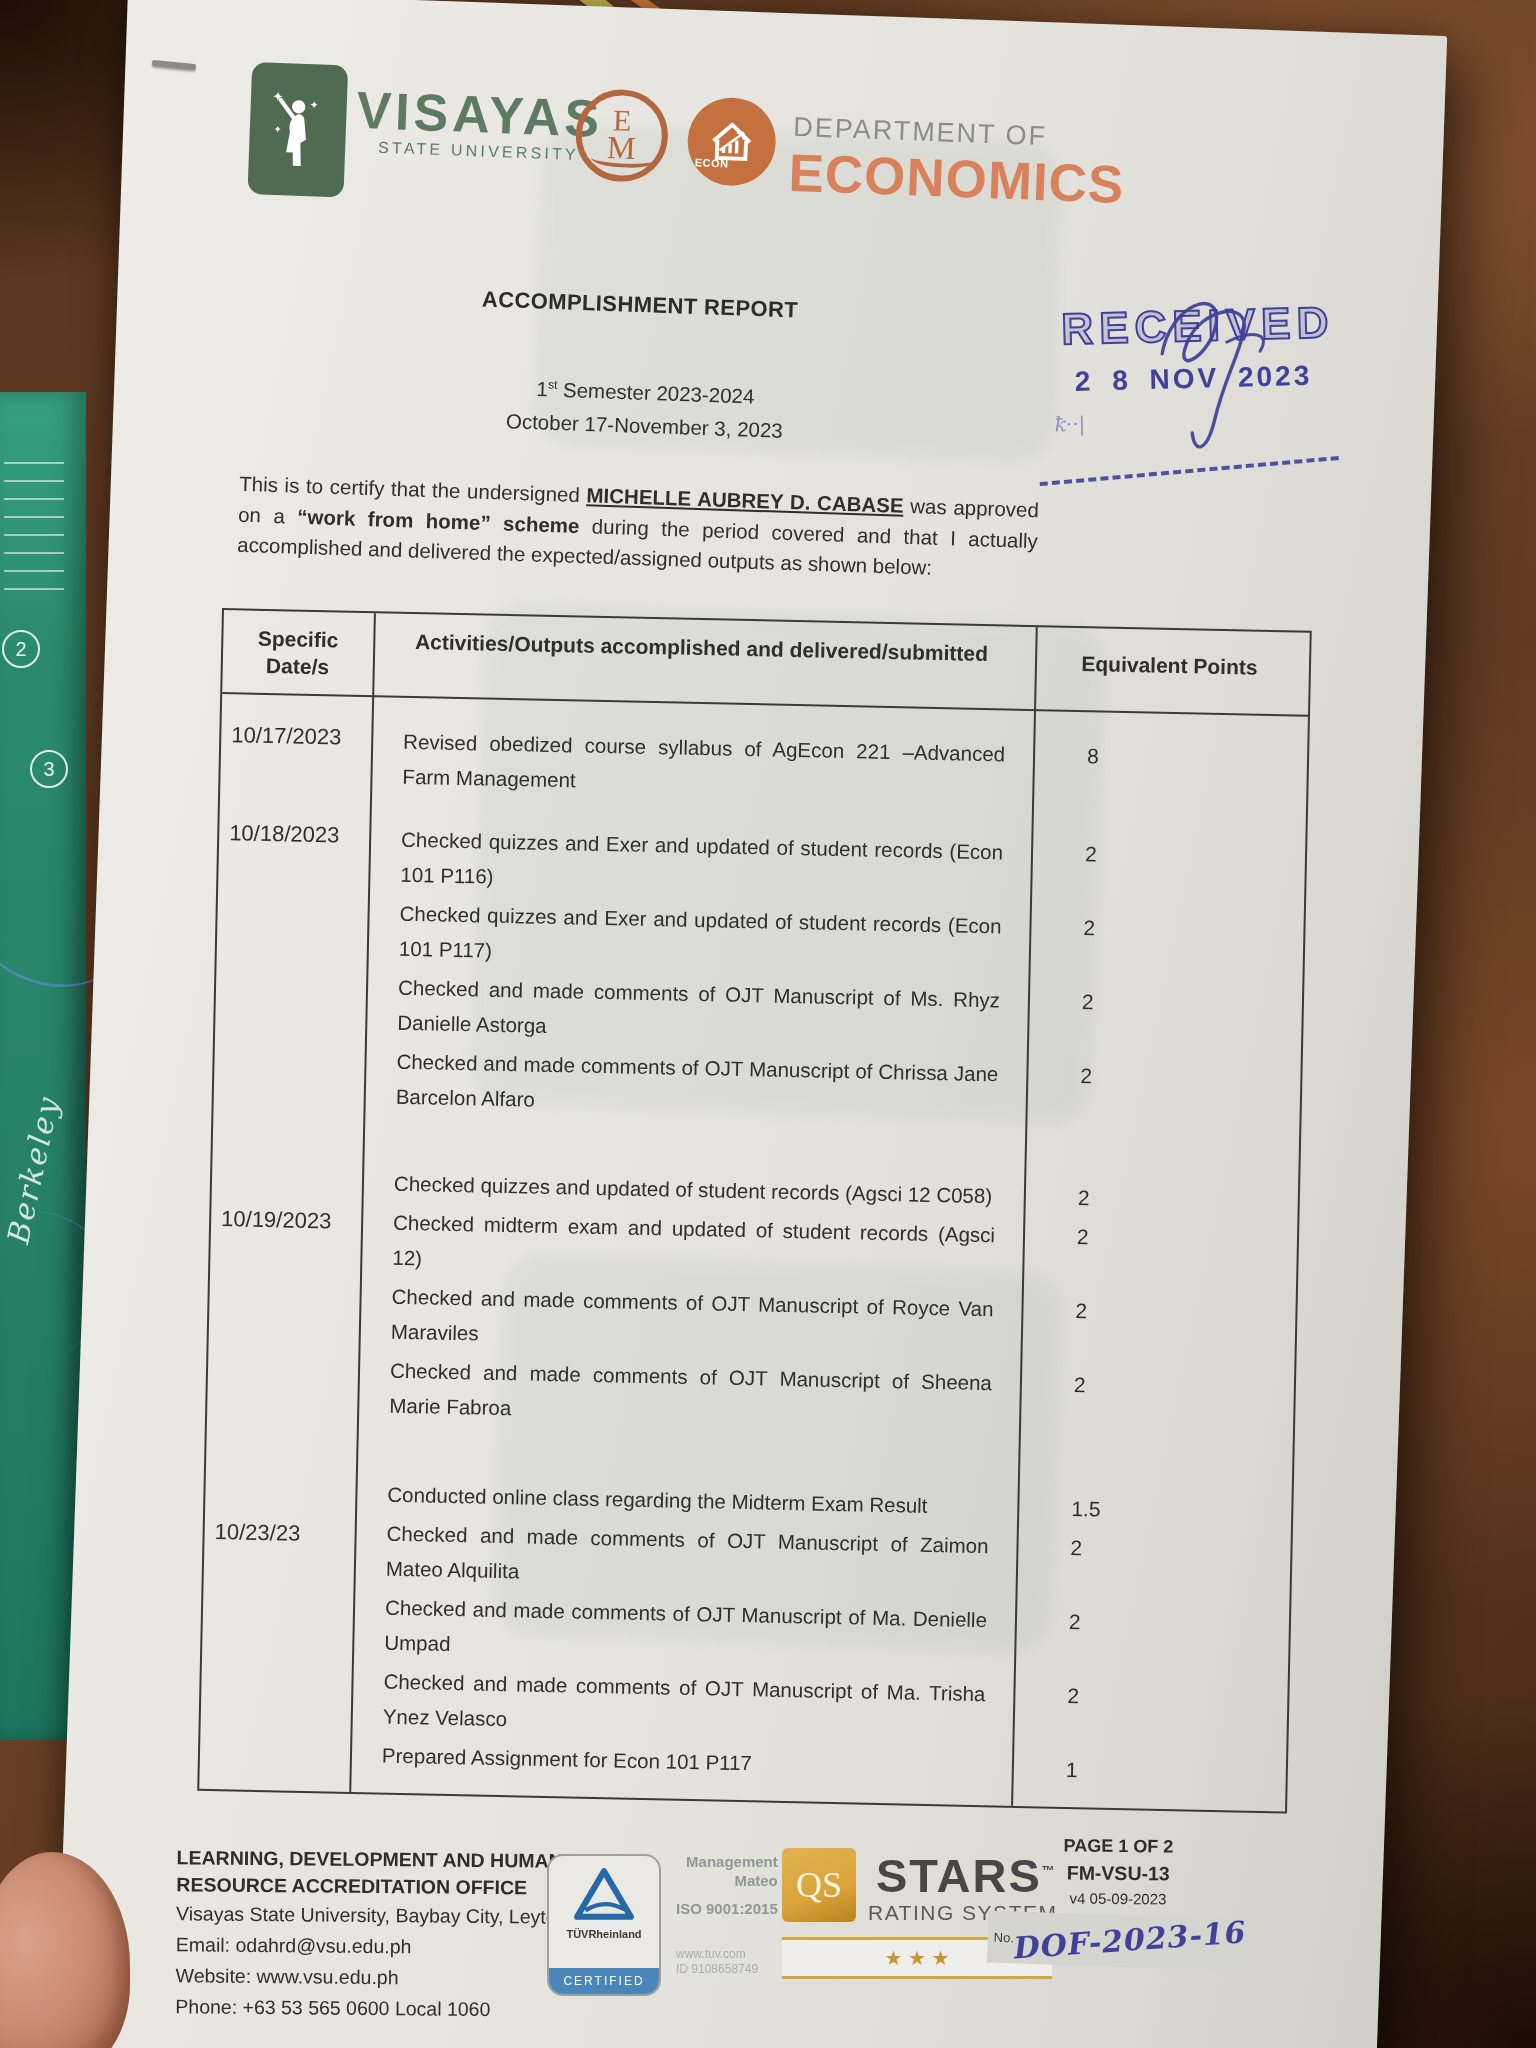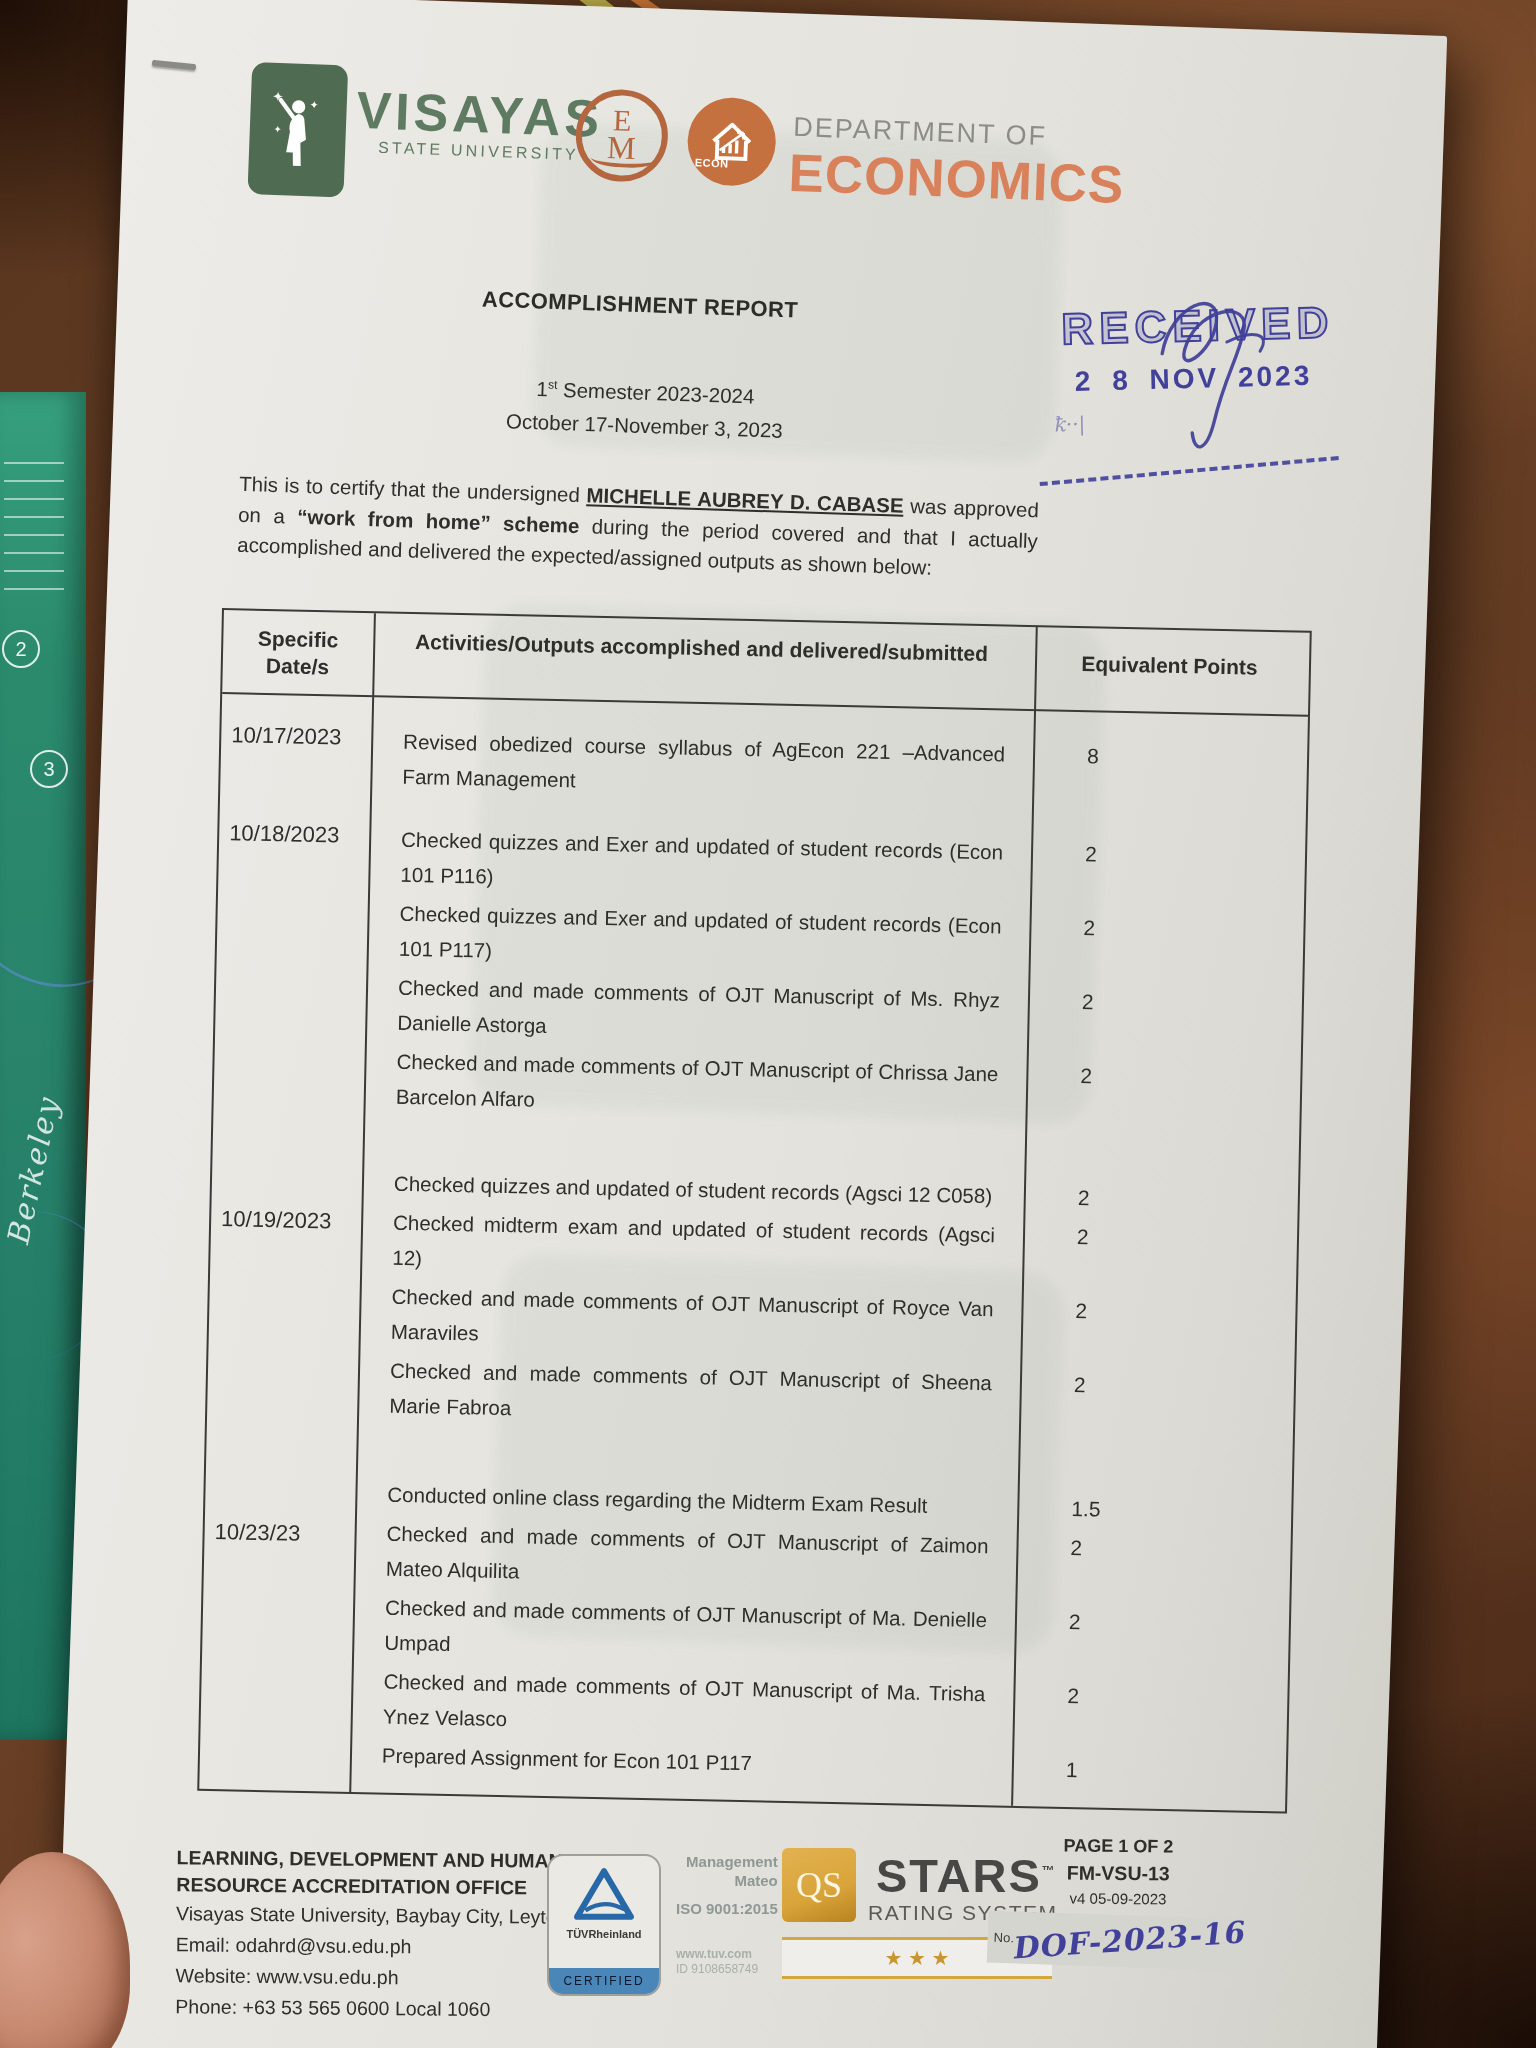--- a/index.html
+++ b/index.html
@@ -130,26 +130,26 @@
   .tpoints{width:278px;padding-left:58px;font-size:21px;line-height:35px;}
 
   
   .office{position:absolute;left:176px;top:1846px;transform:rotate(.5deg);color:#2e2e2a;}
   .office .b{font-weight:700;font-size:19.5px;line-height:27px;}
   .office .r{font-size:19.5px;line-height:31px;}
   .tuv{position:absolute;left:547px;top:1854px;width:114px;height:142px;
     background:#eae9e4;border:2px solid #a0a098;border-radius:16px;text-align:center;overflow:hidden;}
   .tuv .brand{font-size:11px;font-weight:700;color:#3a3a38;margin-top:2px;}
   .tuv .band{position:absolute;left:0;right:0;bottom:0;height:26px;background:#4a86b8;
-    color:#0f172a;font-size:12px;letter-spacing:2px;line-height:26px;}
+    color:#ffffff;font-size:12px;letter-spacing:2px;line-height:26px;}
   .tuvtext{position:absolute;left:676px;top:1852px;color:#8f9894;}
   .tuvtext .l{font-size:15px;font-weight:700;line-height:19px;text-align:right;}
   .tuvtext .iso{font-size:15px;font-weight:700;margin-top:10px;}
   .tuvtext .tiny{font-size:12px;color:#a8b0aa;line-height:15px;}
-  .tuvtext .tgap{margin-top:30px;font-weight:bold;}
+  .tuvtext .tgap{margin-top:30px;}
   .qs{position:absolute;left:782px;top:1848px;}
   .qs-row{display:flex;align-items:flex-start;}
   .qs-box{width:74px;height:74px;border-radius:6px;
     background:linear-gradient(160deg,#e2b250 0%, var(--qs-gold) 60%, #b8821f 100%);
     display:flex;align-items:center;justify-content:center;
     font-family:"Liberation Serif",serif;color:#fdf6e2;font-size:36px;}
   .qs-text{margin-left:12px;}
   .qs-stars{font-size:47px;font-weight:700;letter-spacing:2px;color:#474745;line-height:46px;margin-left:8px;}
   .qs-stars sup{font-size:13px;}
   .qs-rating{font-size:21px;color:#5a5a56;letter-spacing:1.5px;margin-top:2px;}

